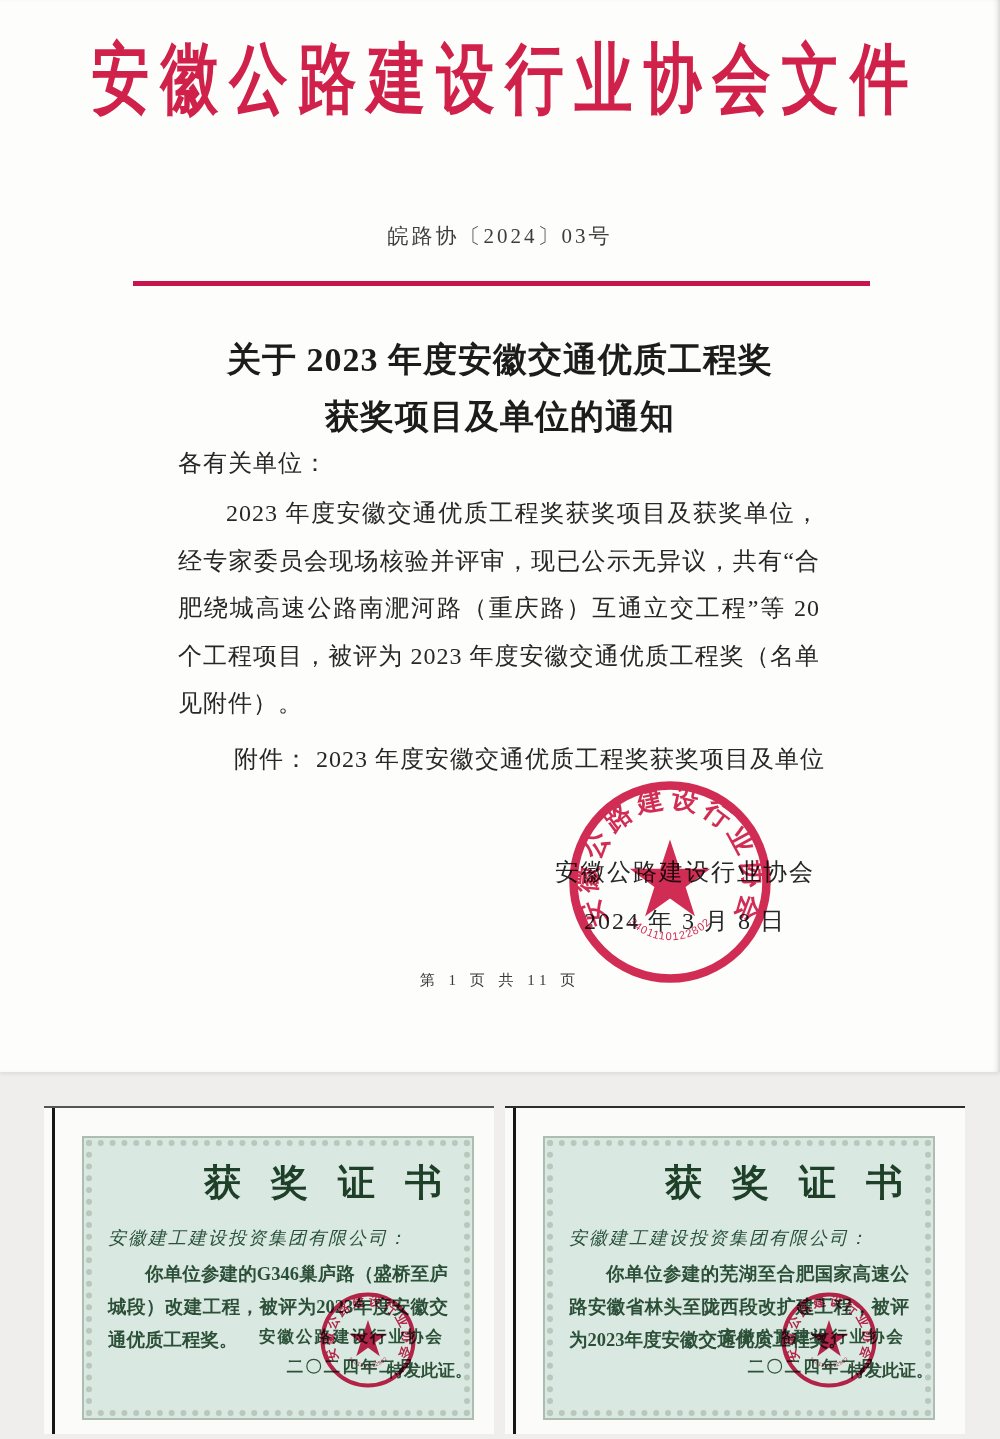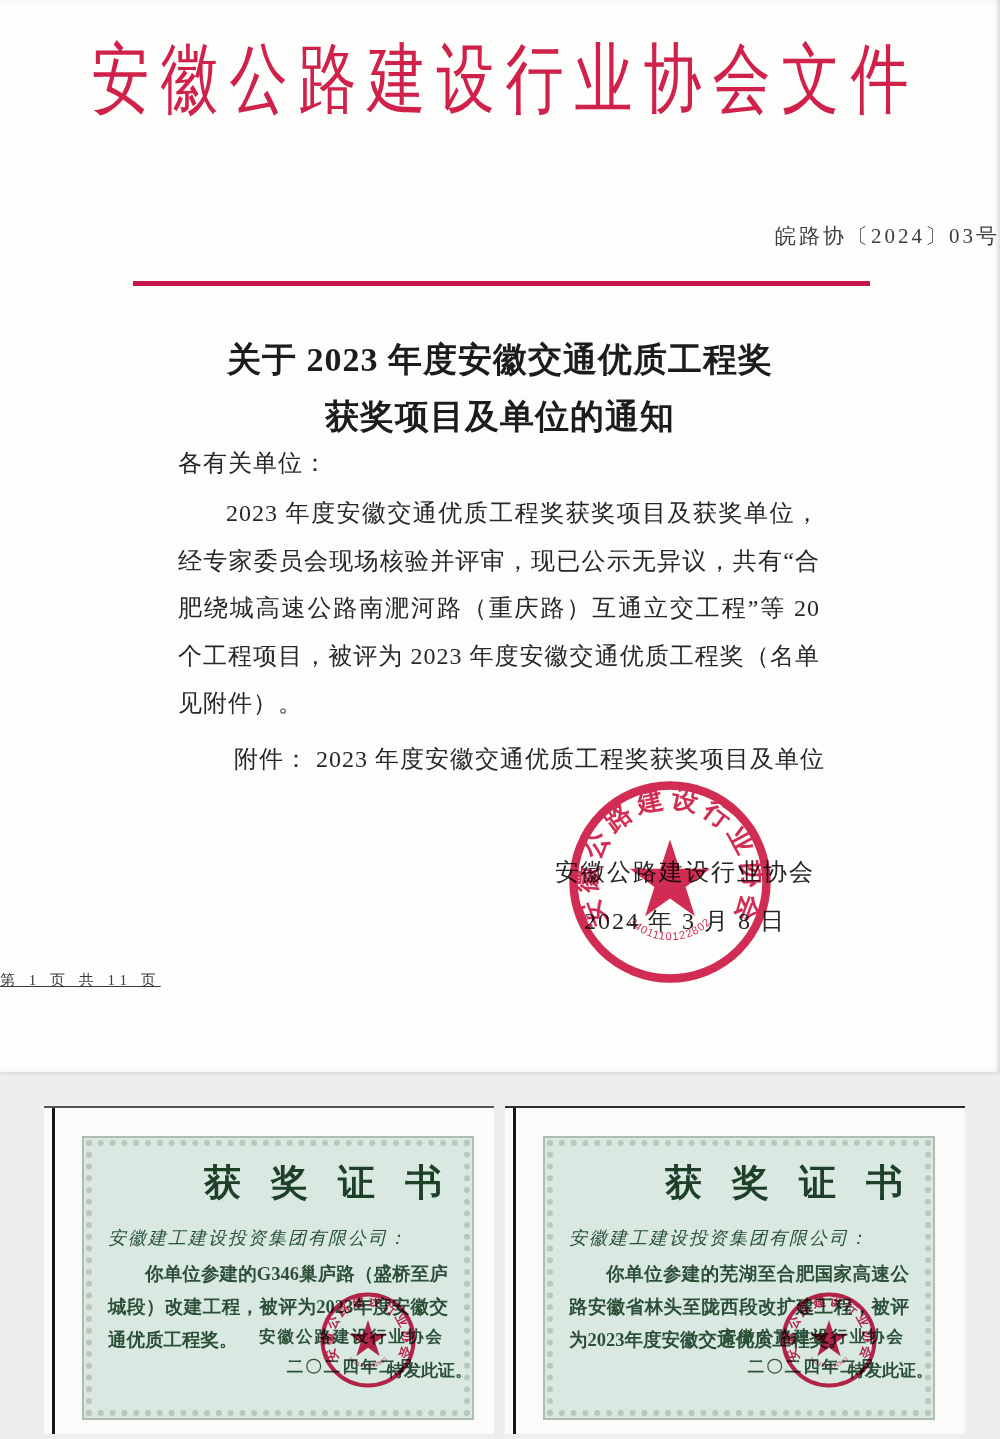--- a/index.html
+++ b/index.html
@@ -5,25 +5,25 @@
   html,body { margin:0; padding:0; }
   body { background:#e9e8e6; font-family:"Liberation Serif","DejaVu Serif",serif; }
 
   .canvas { position:relative; width:1000px; height:1439px; background:#efeeec; overflow:hidden; margin:0; }
 
   
   .page { position:absolute; top:0; left:0; width:1000px; height:1072px; background:#fdfdfc;
           box-shadow: inset -5px 0 7px -5px rgba(0,0,0,0.28), 0 2px 4px rgba(0,0,0,0.08); }
 
   .doc-header { position:absolute; top:42px; left:0; width:100%; text-align:center;
-                color:#d0214a; font-weight:normal; font-size:58px; line-height:1; }
+                color:#d0214a; font-weight:bold; font-size:58px; line-height:1; }
   .doc-header .stretch { display:inline-block; transform:scaleY(1.32); transform-origin:top center;
                 letter-spacing:11px; text-indent:11px; white-space:nowrap; }
 
-  .doc-number { position:absolute; top:222px; left:0; width:100%; text-align:right;
+  .doc-number { position:absolute; top:222px; left:0; width:100%; text-align:center;
                 font-size:21px; letter-spacing:3px; color:#3d3d3d; }
 
   .red-rule { position:absolute; top:281px; left:133px; width:737px; height:5px; background:#c6164b; }
 
   .doc-title { position:absolute; top:331px; left:0; width:100%; text-align:center;
                font-size:34px; font-weight:bold; color:#1c1c1c; line-height:57px; letter-spacing:1px; }
 
   .doc-body { position:absolute; top:442px; left:178px; width:642px; font-size:24px; color:#272727; }
   .salutation { line-height:42px; letter-spacing:1px; }
   .para { margin:6px 0 0; text-indent:2em; text-align:justify; line-height:47.5px; letter-spacing:1px; }
@@ -32,22 +32,22 @@
   .sign-block { position:absolute; top:856px; left:545px; width:280px; text-align:center;
                 font-size:24px; color:#272727; }
   .signer { letter-spacing:2px; white-space:nowrap; }
   .sign-date { margin-top:17px; letter-spacing:2px; white-space:nowrap;text-align:center; }
 
   .seal { pointer-events:none; }
   .seal svg { display:block; width:100%; height:100%; }
   .seal-large { position:absolute; top:776px; left:564px; width:212px; height:212px;
                 mix-blend-mode:multiply; opacity:0.92; }
 
-  .page-footer { position:absolute; top:971px; left:0; width:100%; text-align:left;
-                 font-size:15px; letter-spacing:5px; color:#3a3a3a;text-decoration:underline; }
+  .page-footer { position:absolute; top:971px; left:0; width:100%; text-align:center;
+                 font-size:15px; letter-spacing:5px; color:#3a3a3a; }
 
   
   .cert-photo { position:absolute; top:1106px; height:326px; background:#fbfbfa; }
   .cert-left  { left:44px;  width:450px; border-top:2px solid #555; }
   .cert-right { left:505px; width:460px; border-top:2px solid #2e2e2e; }
   .scan-line-v { position:absolute; left:8px; top:0; bottom:0; width:3px; background:#161616; }
 
   .cert-paper { position:absolute; left:38px; top:28px; width:392px; height:284px;
                 background:#d9e9e1; border:2px solid #aebdb2; box-sizing:border-box; }
   .cert-paper::before { content:""; position:absolute; inset:2px; border:6px dotted #b9c7bc; pointer-events:none; }

